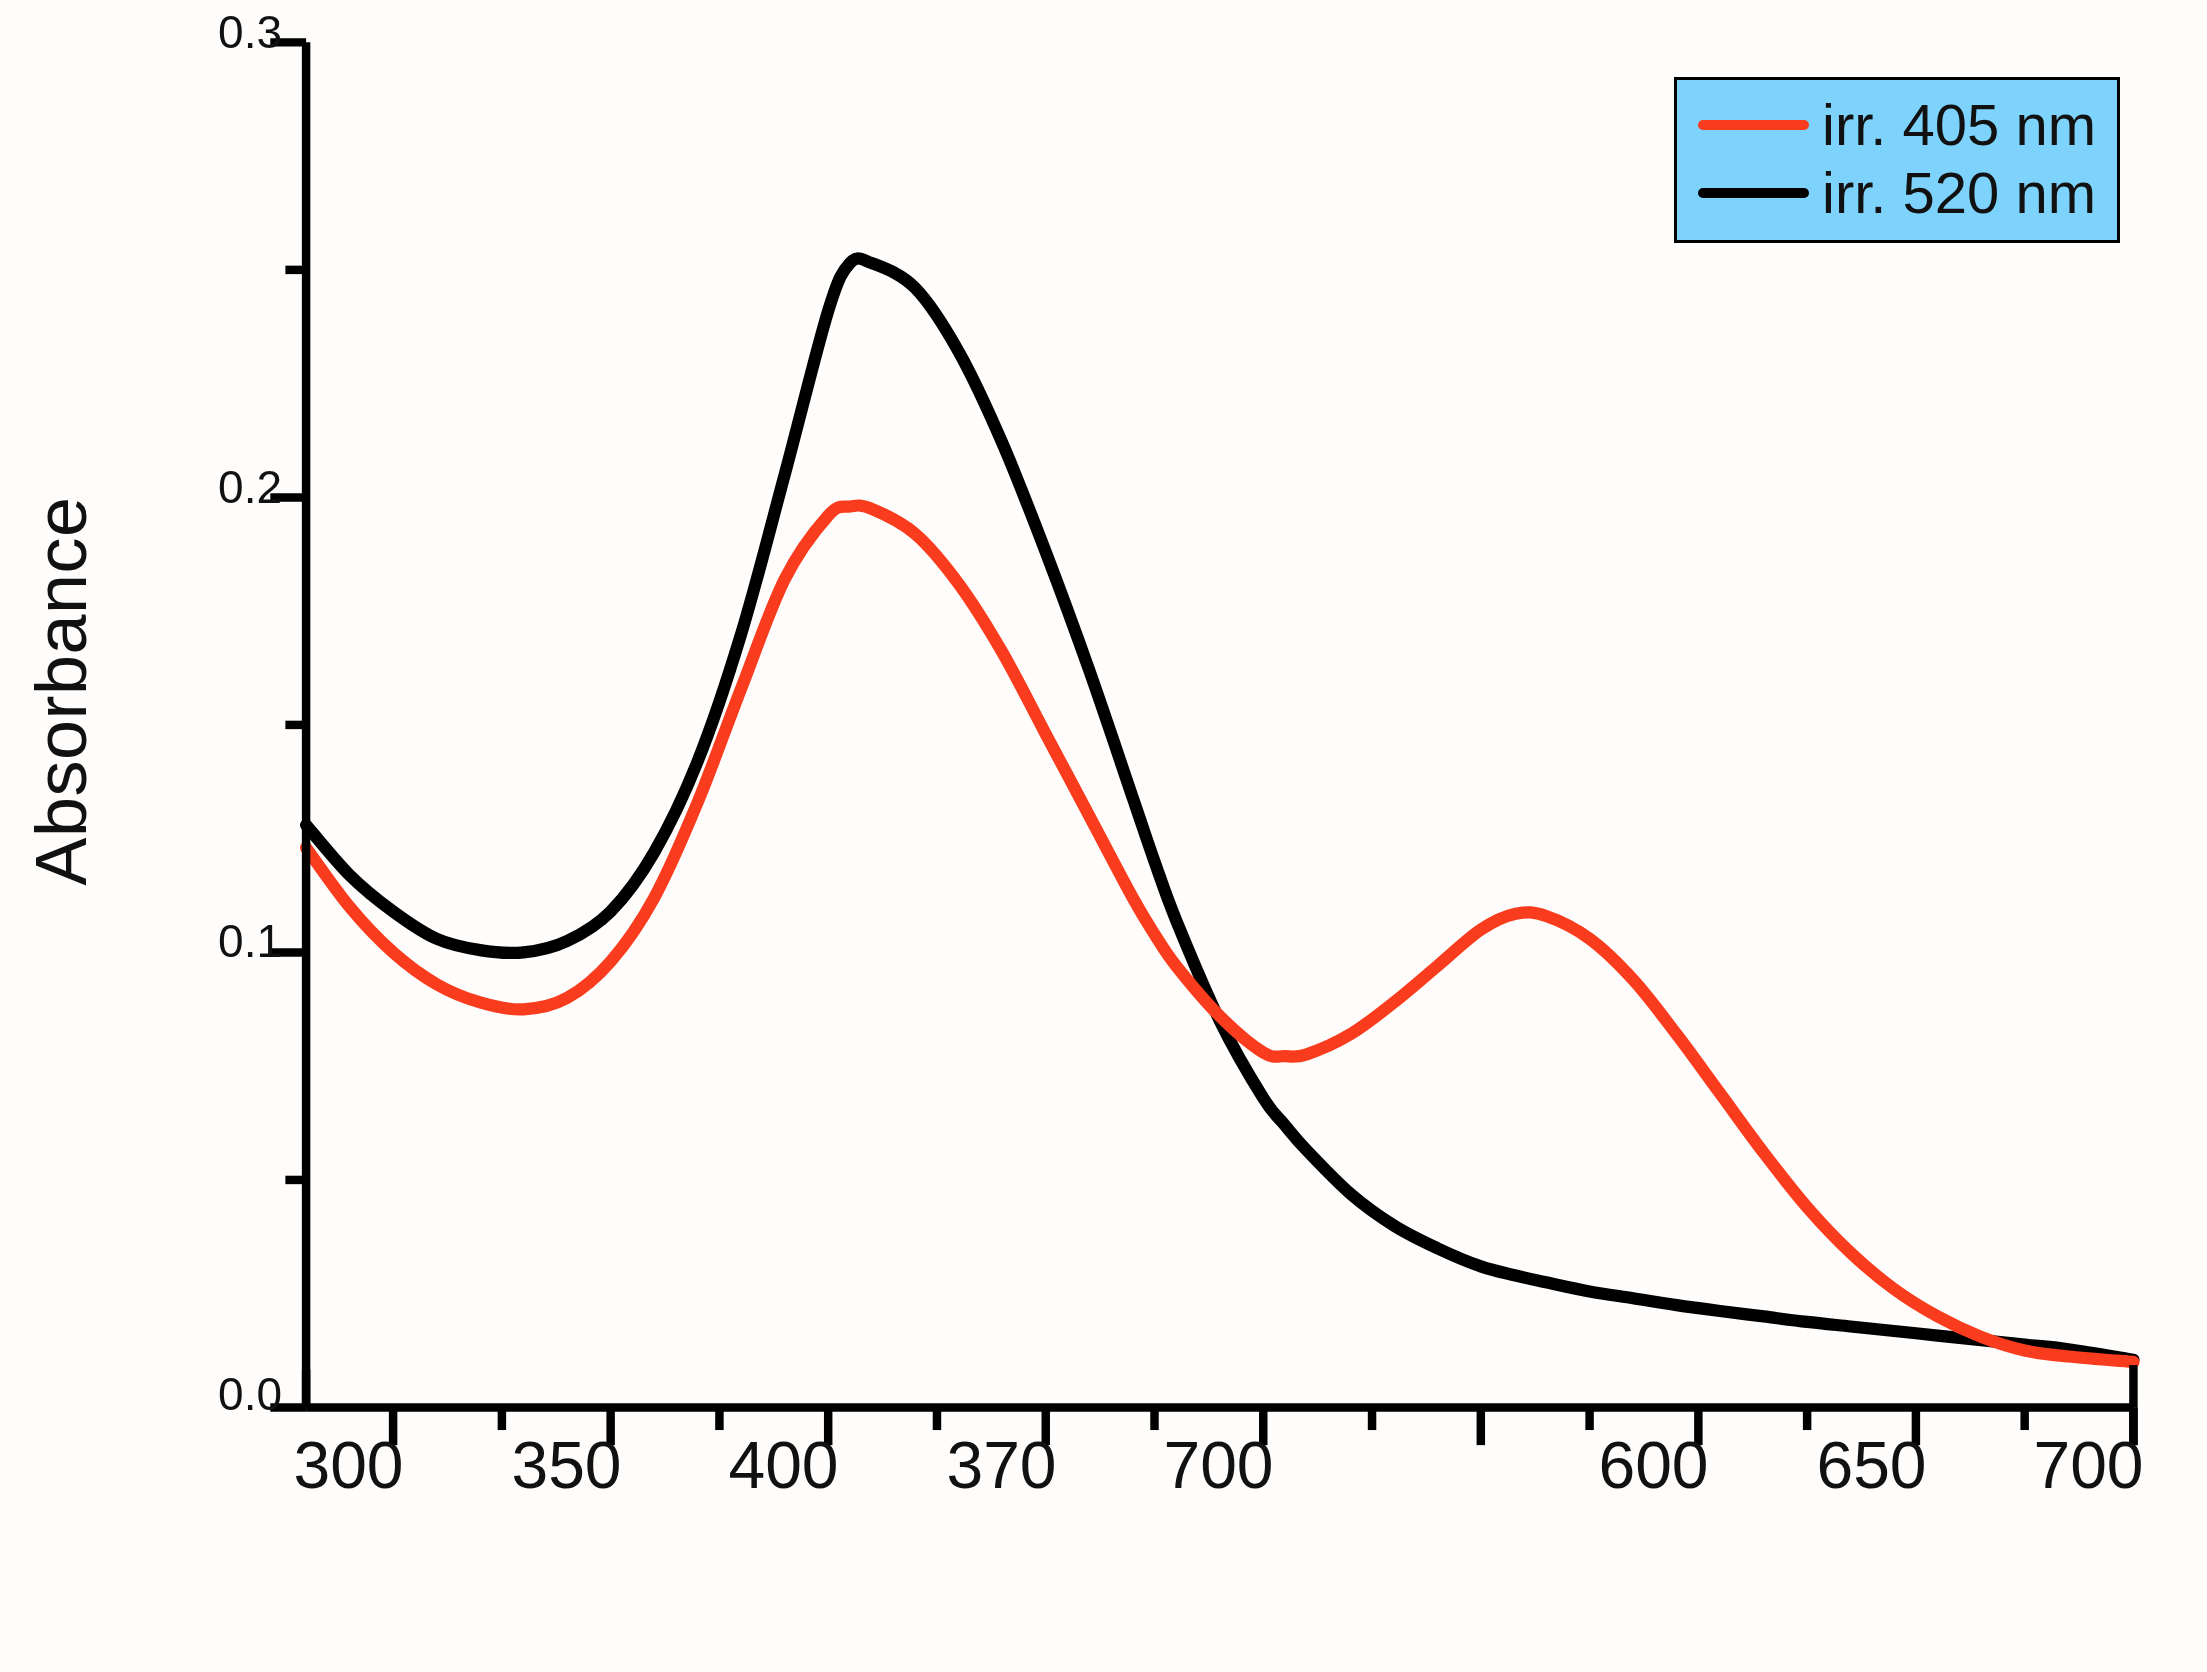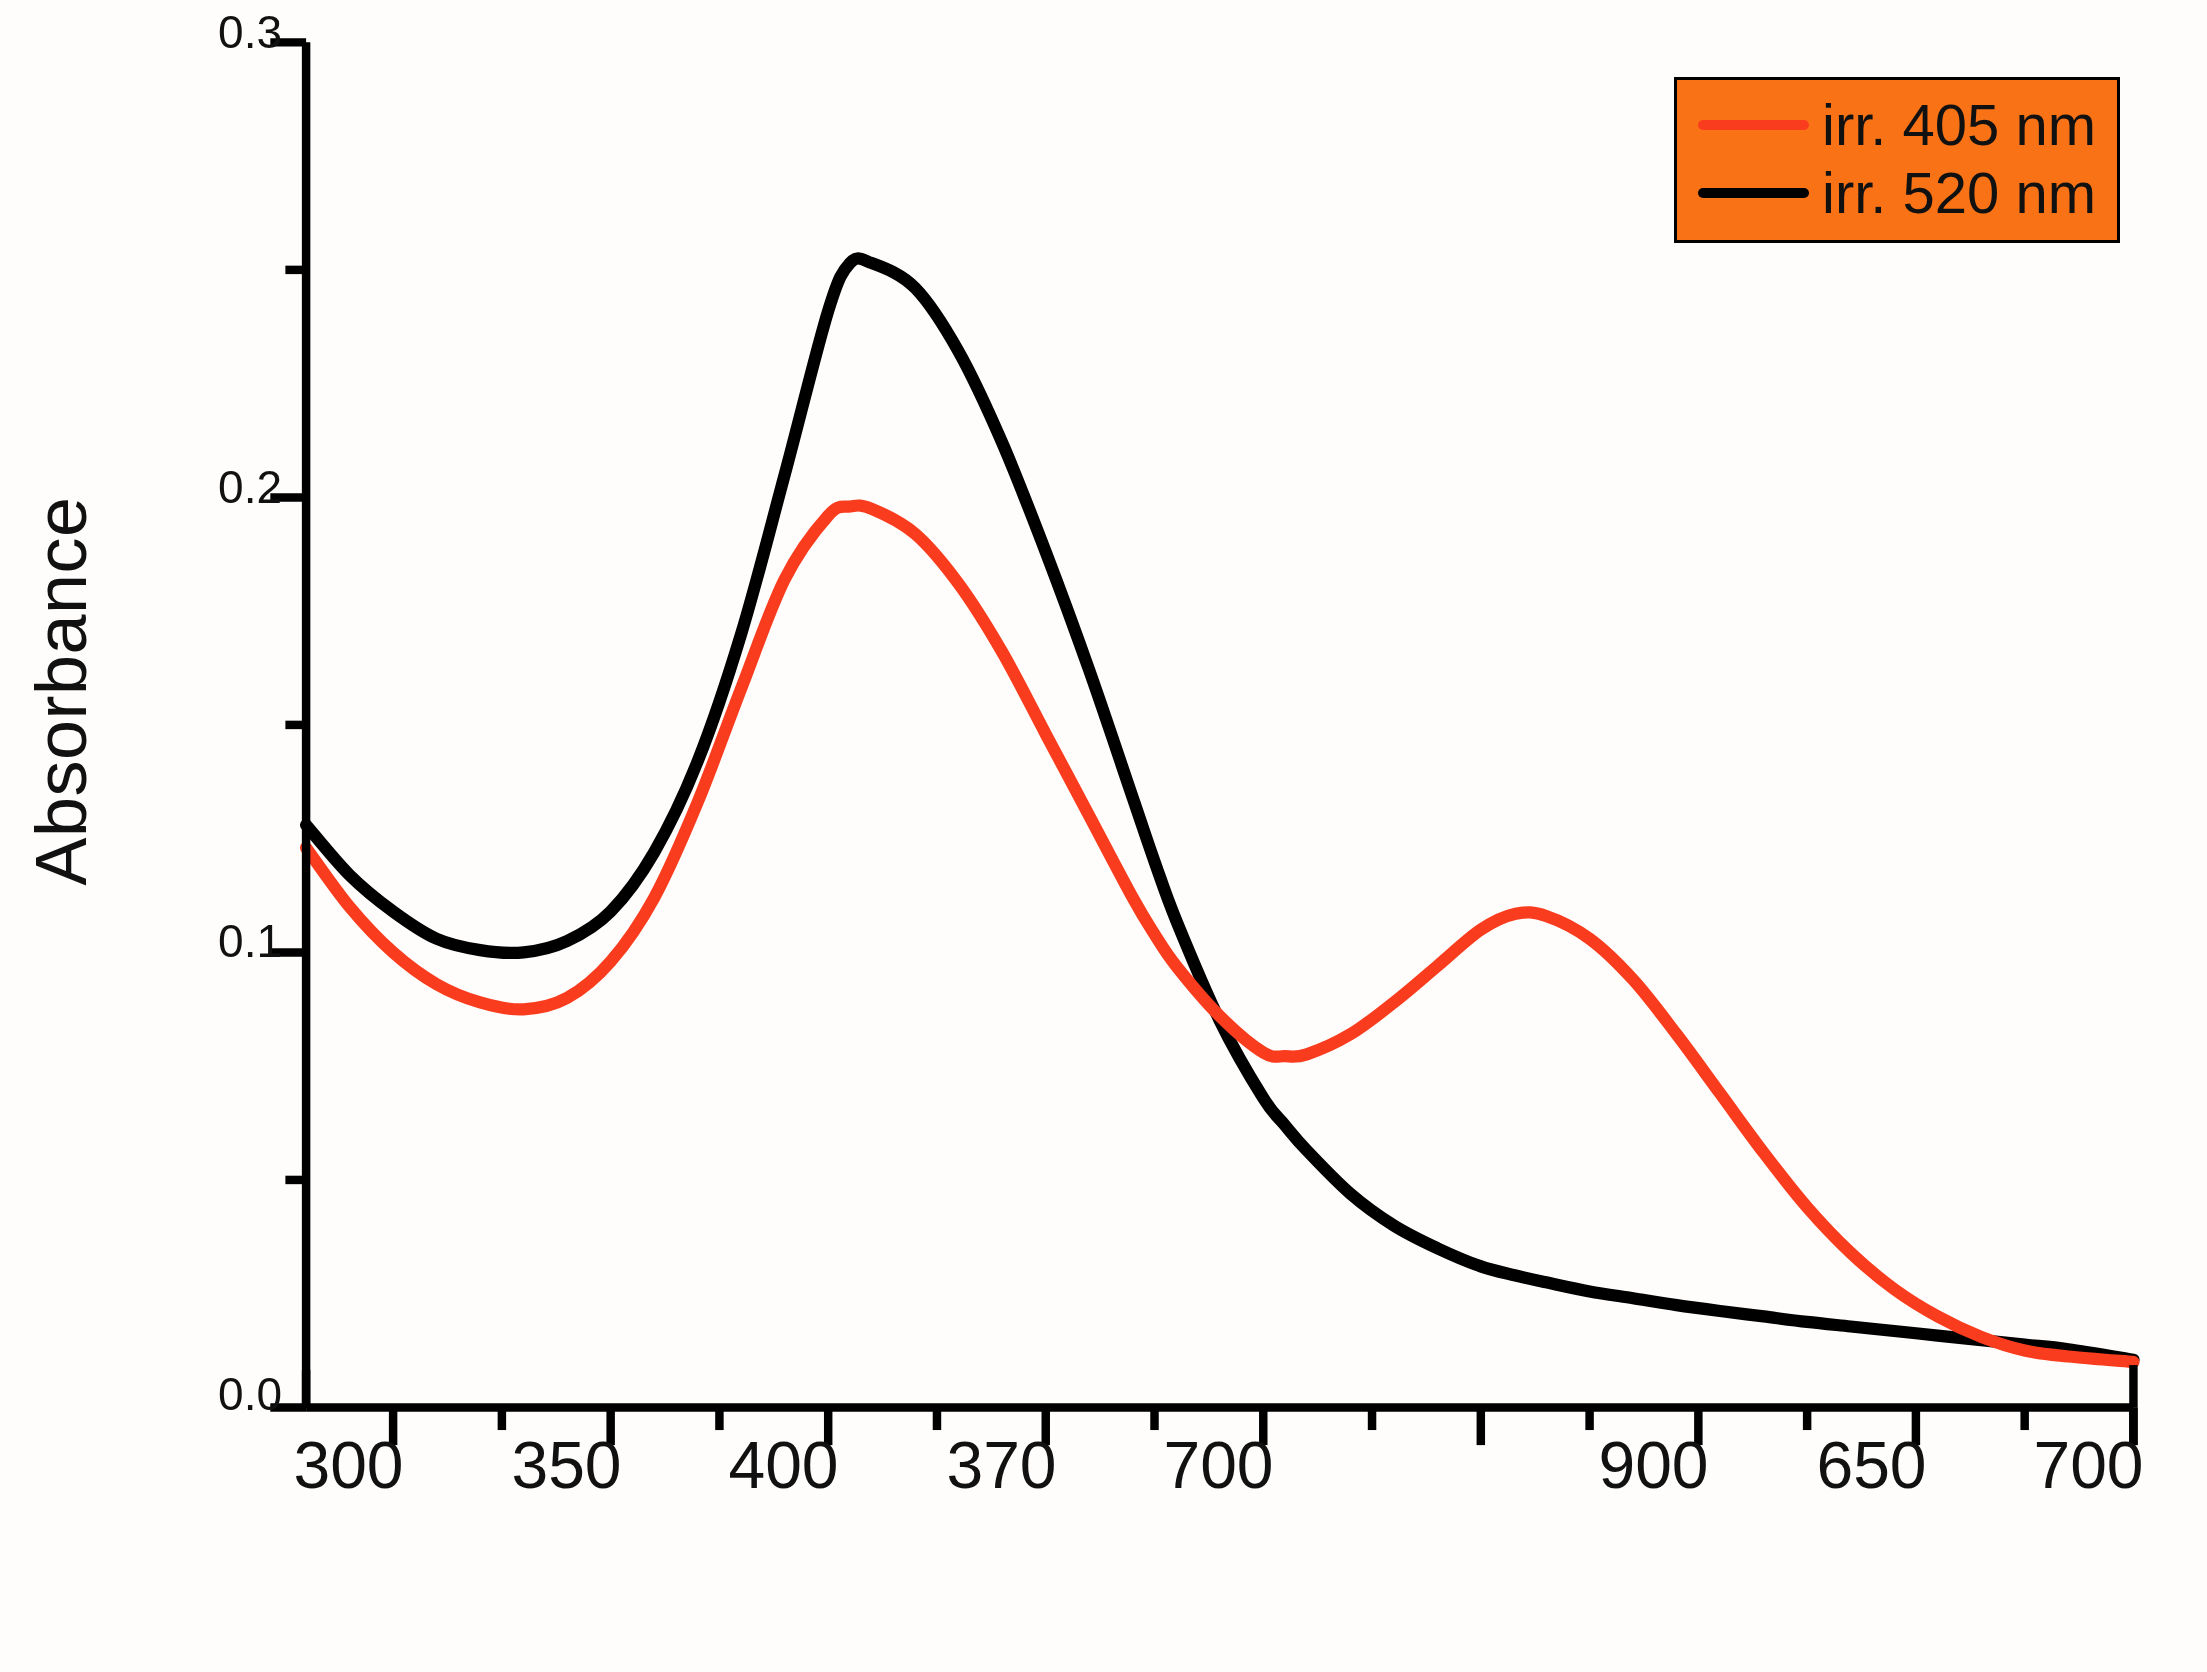--- a/index.html
+++ b/index.html
@@ -65,21 +65,21 @@
     color: #111;
     top: 1427px;
   }
 
   
   #legend {
     position: absolute;
     left: 1674px;
     top: 77px;
     border: 3.8px solid #000;
-    background: #f97316;
+    background: #7dd3fc;
     padding: 11.3px 21px 13px 21px;
   }
   .legend-row {
     display: flex;
     align-items: center;
     height: 68px;
   }
   .legend-swatch {
     width: 111px;
     height: 10.4px;
@@ -166,21 +166,21 @@
   <div class="ytick-label" style="left:94px;top:4.7px;">0.3</div>
   <div class="ytick-label" style="left:94px;top:460px;">0.2</div>
   <div class="ytick-label" style="left:94px;top:914px;">0.1</div>
   <div class="ytick-label" style="left:94px;top:1367px;">0.0</div>
 
   <div class="xtick-label" style="left:349px;">300</div>
   <div class="xtick-label" style="left:567px;">350</div>
   <div class="xtick-label" style="left:784px;">400</div>
   <div class="xtick-label" style="left:1002px;">370</div>
   <div class="xtick-label" style="left:1219px;">700</div>
-  <div class="xtick-label" style="left:1654px;">900</div>
+  <div class="xtick-label" style="left:1654px;">600</div>
   <div class="xtick-label" style="left:1872px;">650</div>
   <div class="xtick-label" style="left:2089px;">700</div>
 
   <div id="ylabel">Absorbance</div>
 
   <div id="legend">
     <div class="legend-row">
       <span class="legend-swatch" style="background:#FA3C1E;"></span>
       <span class="legend-text">irr. 405 nm</span>
     </div>

